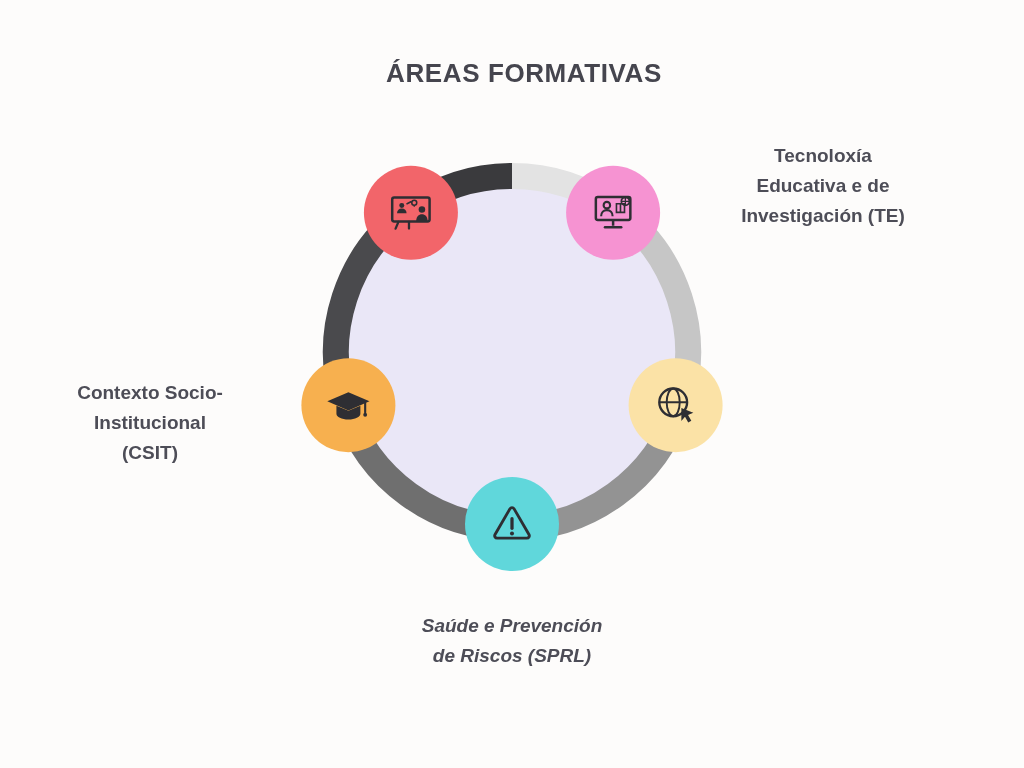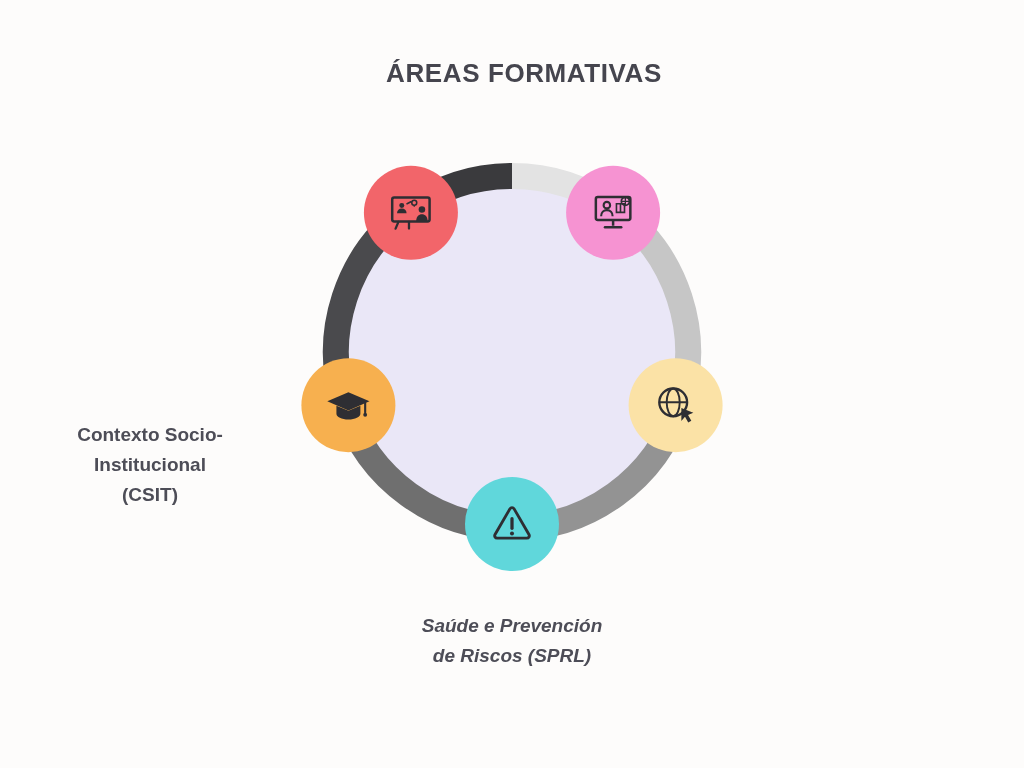--- a/index.html
+++ b/index.html
@@ -17,21 +17,21 @@
     color: #45454e;
   }
   .diagram { position: absolute; left: 0; top: 0; width: 1024px; height: 768px; }
   .label {
     position: absolute; text-align: center;
     font-size: 19px; font-weight: 700; line-height: 30px;
     color: #4d4d57; white-space: pre-line;
   }
   .label-md   { left: 67px;  top: 157px; width: 300px; }
   .label-te   { left: 673px; top: 141px; width: 300px; }
-  .label-csit { left: 0px;   top: 378px; width: 300px; margin-top: 42px; }
+  .label-csit { left: 0px;   top: 378px; width: 300px; }
   .label-esd  { left: 723px; top: 378px; width: 300px; }
   .label-sprl { left: 362px; top: 611px; width: 300px; font-style: italic; }
 </style>
 </head>
 <body>
 
 <div class="page">
 
   <h1 class="title">ÁREAS FORMATIVAS</h1>
 
@@ -103,19 +103,22 @@
       <g>
         <circle cx="675.6" cy="405.2" r="47" fill="#fbe2a6"></circle>
         <use x="652.6" y="382.2" width="46" height="46" href="#globe-cursor-icon" xlink:href="#globe-cursor-icon"></use>
       </g>
       <g>
         <circle cx="512.0" cy="524.0" r="47" fill="#60d7db"></circle>
         <use x="489.0" y="501.0" width="46" height="46" href="#warning-triangle-icon" xlink:href="#warning-triangle-icon"></use>
       </g>
     </svg>
 
+  <div class="label label-te">Tecnoloxía
+Educativa e de
+Investigación (TE)</div>
   <div class="label label-csit">Contexto Socio-
 Institucional
 (CSIT)</div>
   <div class="label label-sprl">Saúde e Prevención
 de Riscos (SPRL)</div>
 
 </div>
 
 </body></html>

